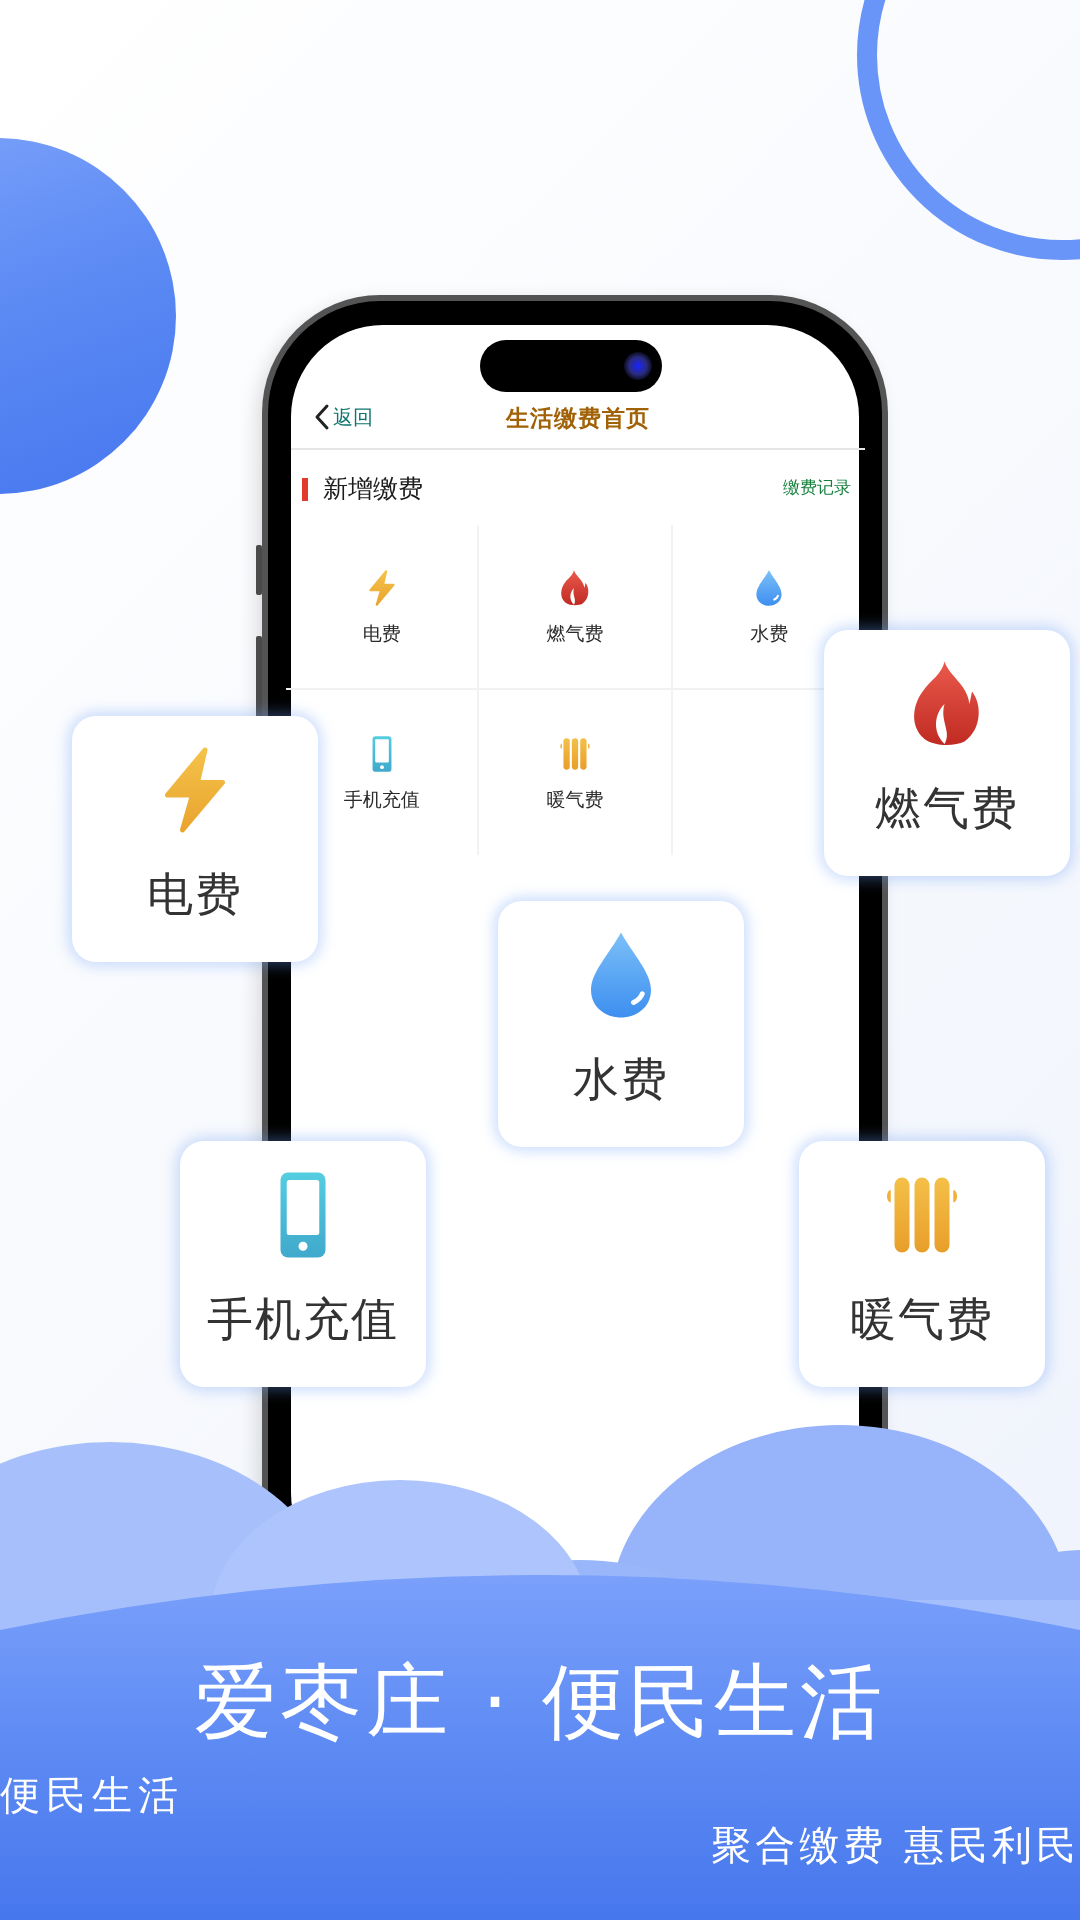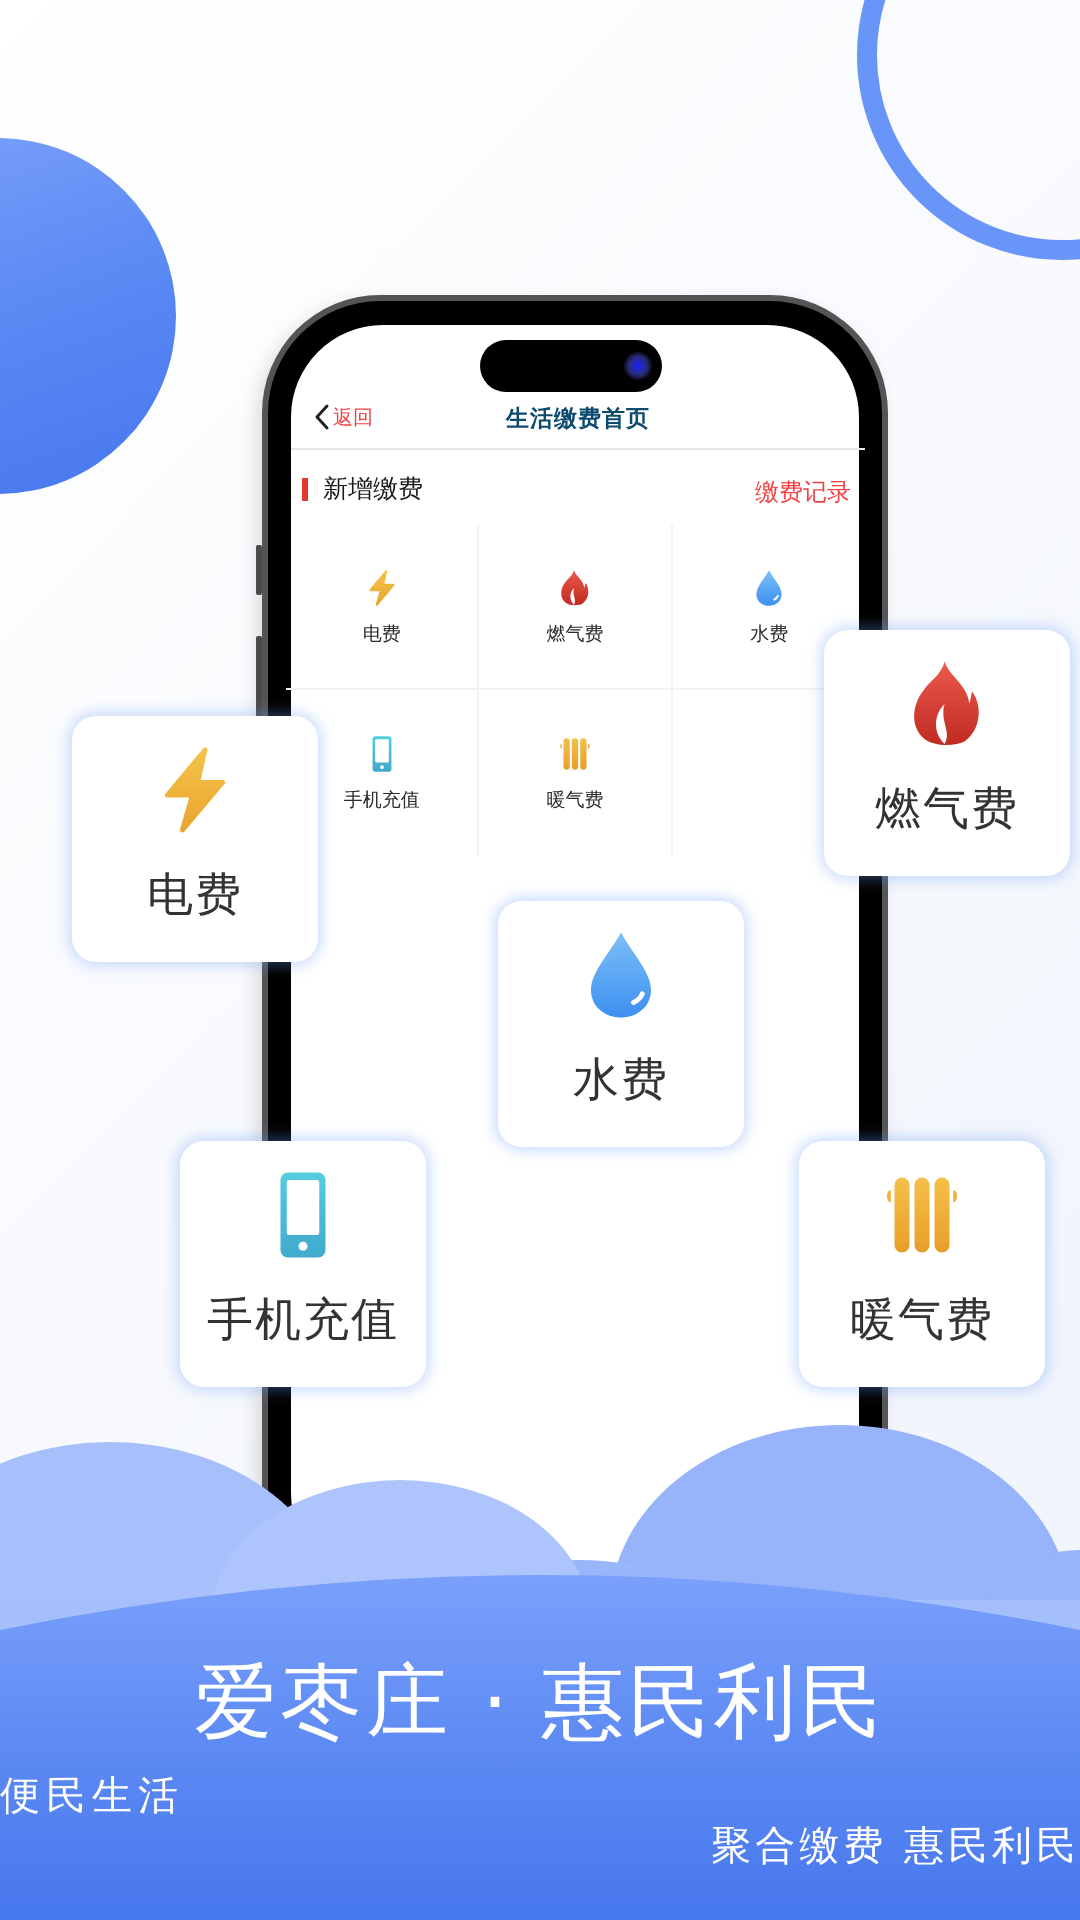--- a/index.html
+++ b/index.html
@@ -49,38 +49,38 @@
       background: radial-gradient(circle, #1a24ff 0%, #2a2c7a 45%, #000 80%);
     }
 
     
     .navbar {
       position: absolute; left: 291px; top: 395px; width: 574px; height: 55px;
       border-bottom: 2px solid #e6e6e6;
     }
     .back-btn {
       position: absolute; left: 22px; top: 8px; display: flex; align-items: center;
-      color: #ef4444; font-size: 20px; text-align: center;
+      color: #0f766e; font-size: 20px; text-align: center;
     }
     .back-btn svg { margin-right: 2px; }
     .nav-title {
       position: absolute; left: 0; right: 0; top: 8px; text-align: center;
-      font-size: 23px; font-weight: bold; color: #0c4a6e; letter-spacing: 1px;
+      font-size: 23px; font-weight: bold; color: #a16207; letter-spacing: 1px;
     }
     .section-head {
       position: absolute; left: 291px; top: 470px; width: 574px; height: 44px;
     }
     .section-bar {
       position: absolute; left: 11px; top: 8px; width: 6px; height: 23px; background: #e23b2e;
     }
     .section-title {
       position: absolute; left: 32px; top: 2px; font-size: 25px; font-weight: normal; color: #1c1c1c;
     }
     .section-link {
-      position: absolute; right: 14px; top: 6px; font-size: 24px; color: #ef4444;
+      position: absolute; right: 14px; top: 6px; font-size: 17px; color: #15803d;
     }
     .grid {
       position: absolute; left: 286px; top: 525px; width: 580px; height: 330px;
       display: grid; grid-template-columns: repeat(3, 1fr); grid-template-rows: repeat(2, 1fr);
     }
     .cell {
       display: flex; flex-direction: column; align-items: center; justify-content: center;
       border-right: 2px solid #f2f2f2; border-bottom: 2px solid #f2f2f2;
     }
     .cell:nth-child(3n) { border-right: none; }
@@ -300,15 +300,15 @@
       </defs>
     <rect x="9" y="5" width="6" height="30" rx="3" fill="url(#gO2)"></rect>
     <rect x="17" y="5" width="6" height="30" rx="3" fill="url(#gO2)"></rect>
     <rect x="25" y="5" width="6" height="30" rx="3" fill="url(#gO2)"></rect>
     <path d="M7.5 10 a1.5 2.5 0 0 0 0 5" fill="#f0b03a"></path>
     <path d="M32.5 10 a1.5 2.5 0 0 1 0 5" fill="#f0b03a"></path>
   </svg>
   <span class="lbl">暖气费</span>
 </div>
 
-<div class="tagline">爱枣庄 · 惠民利民</div>
+<div class="tagline">爱枣庄 · 便民生活</div>
 <div class="sub1">便民生活</div>
 <div class="sub2">聚合缴费 惠民利民</div>
 
 </body></html>

